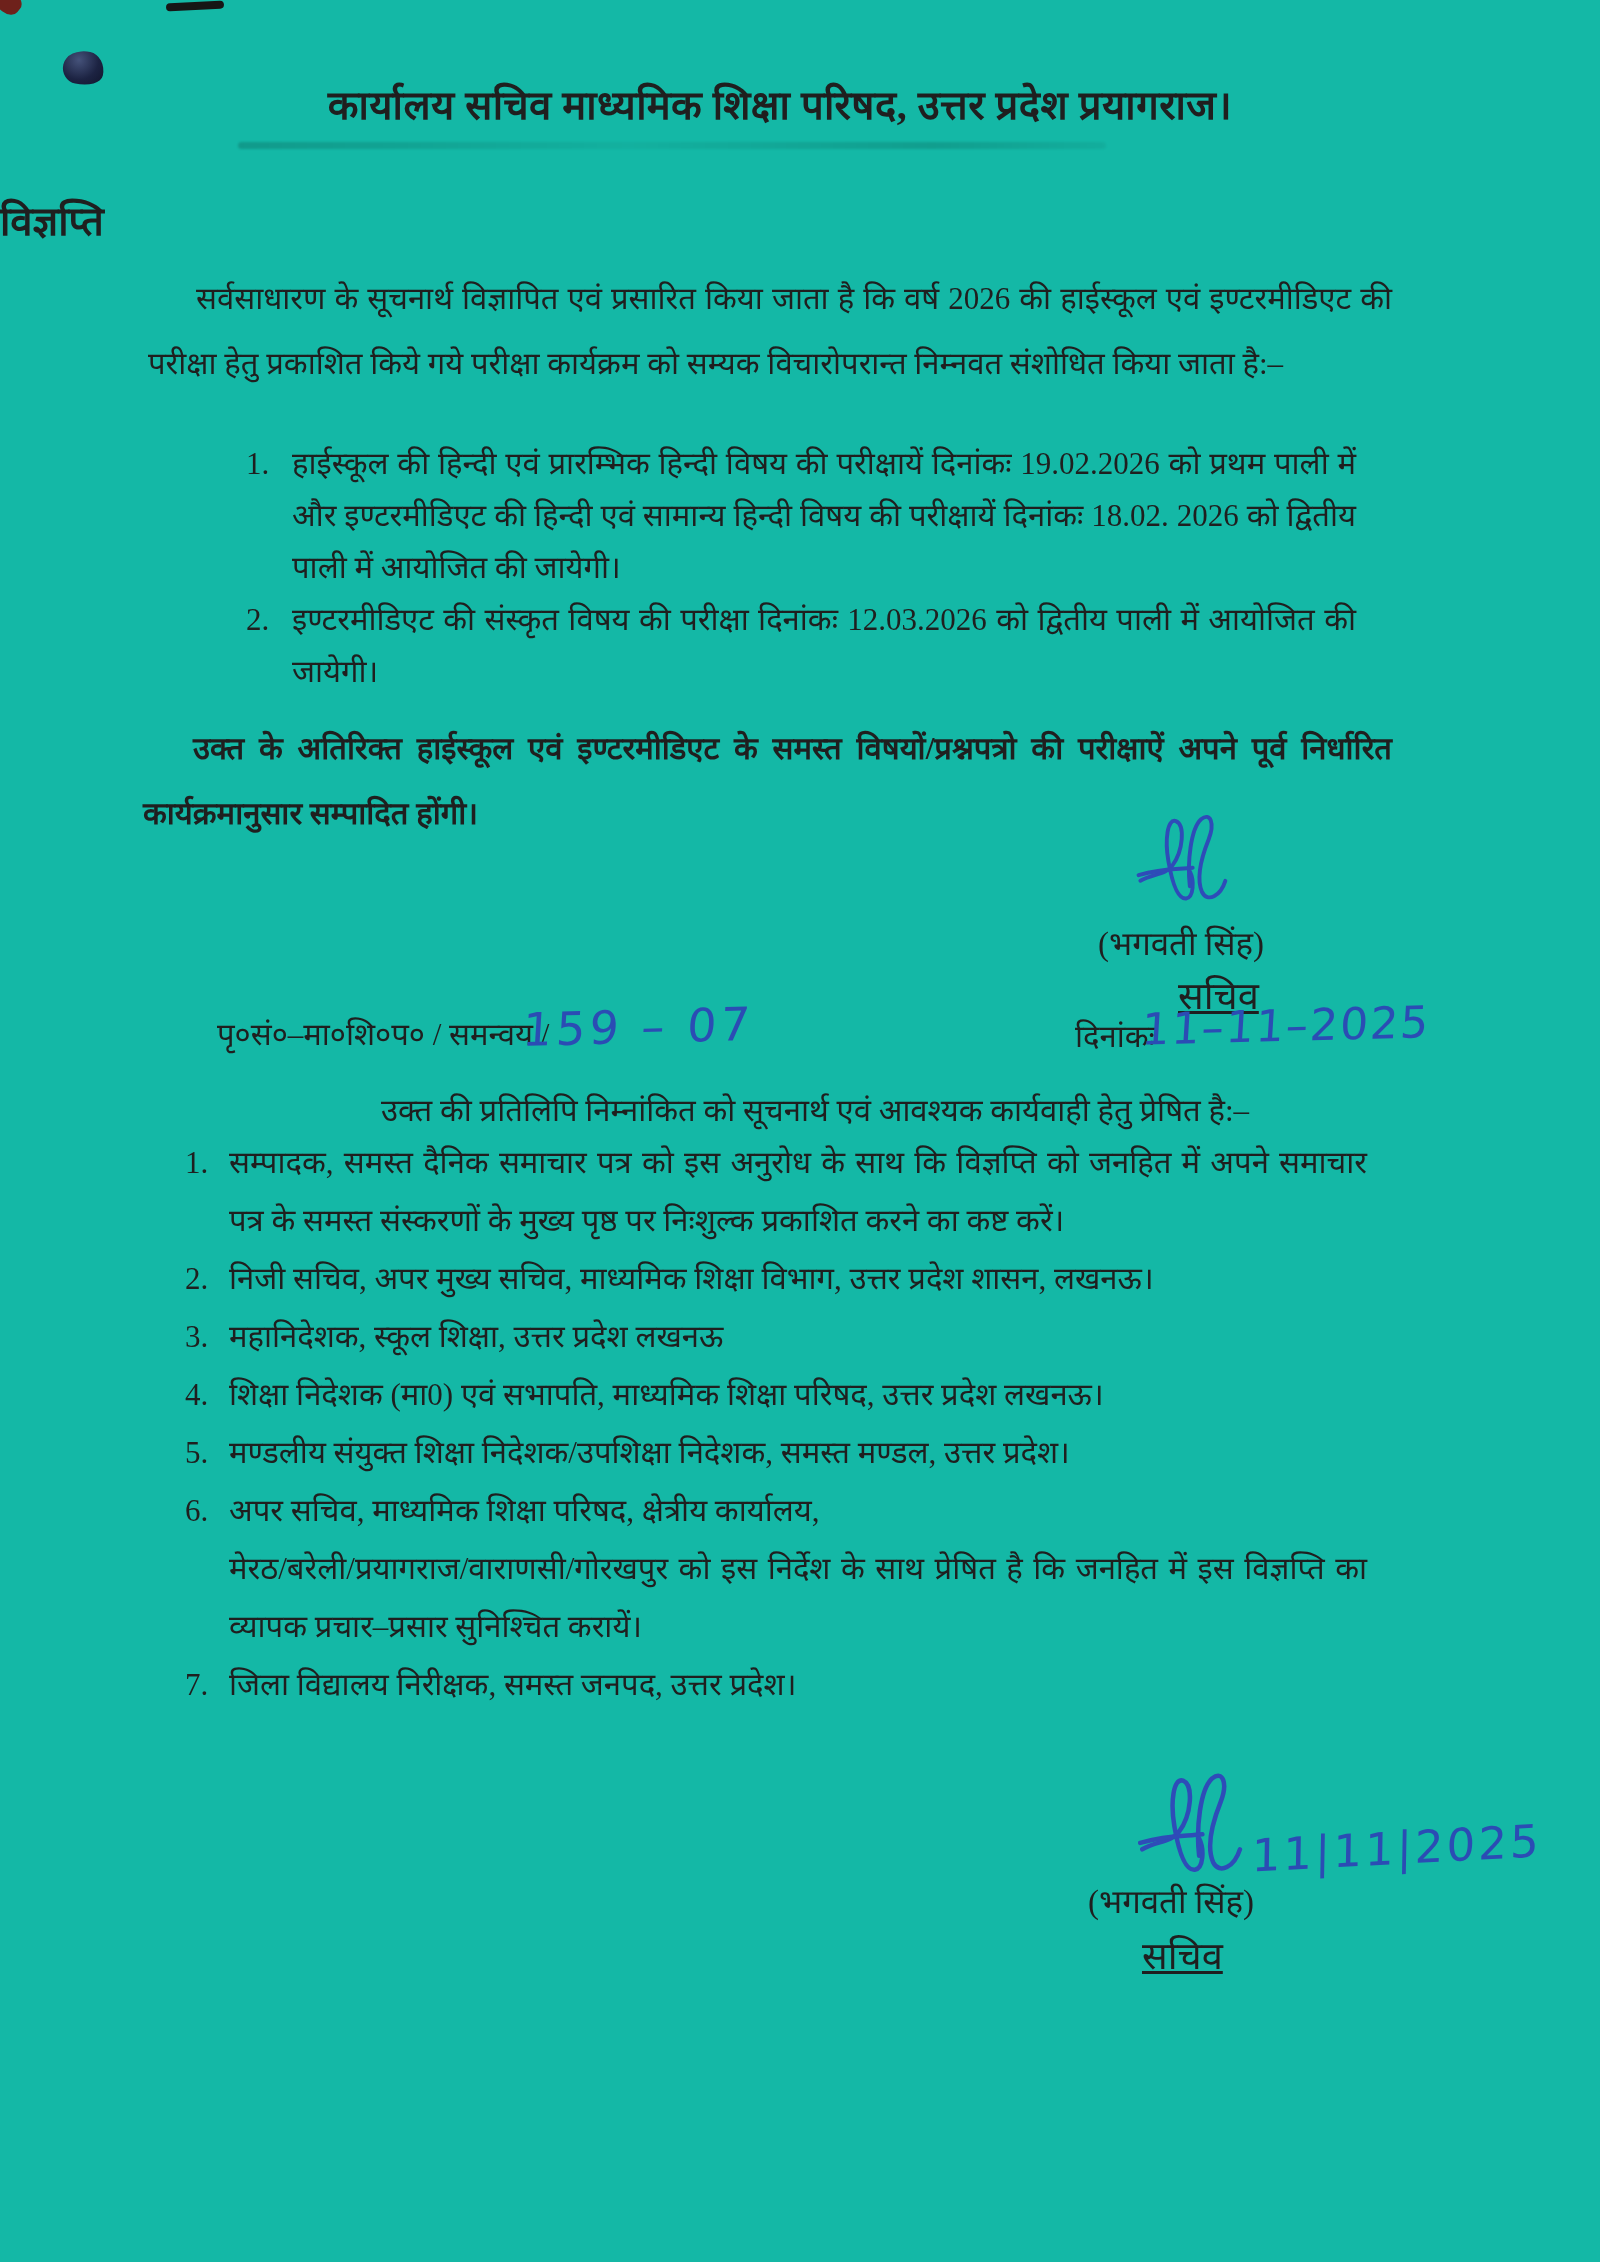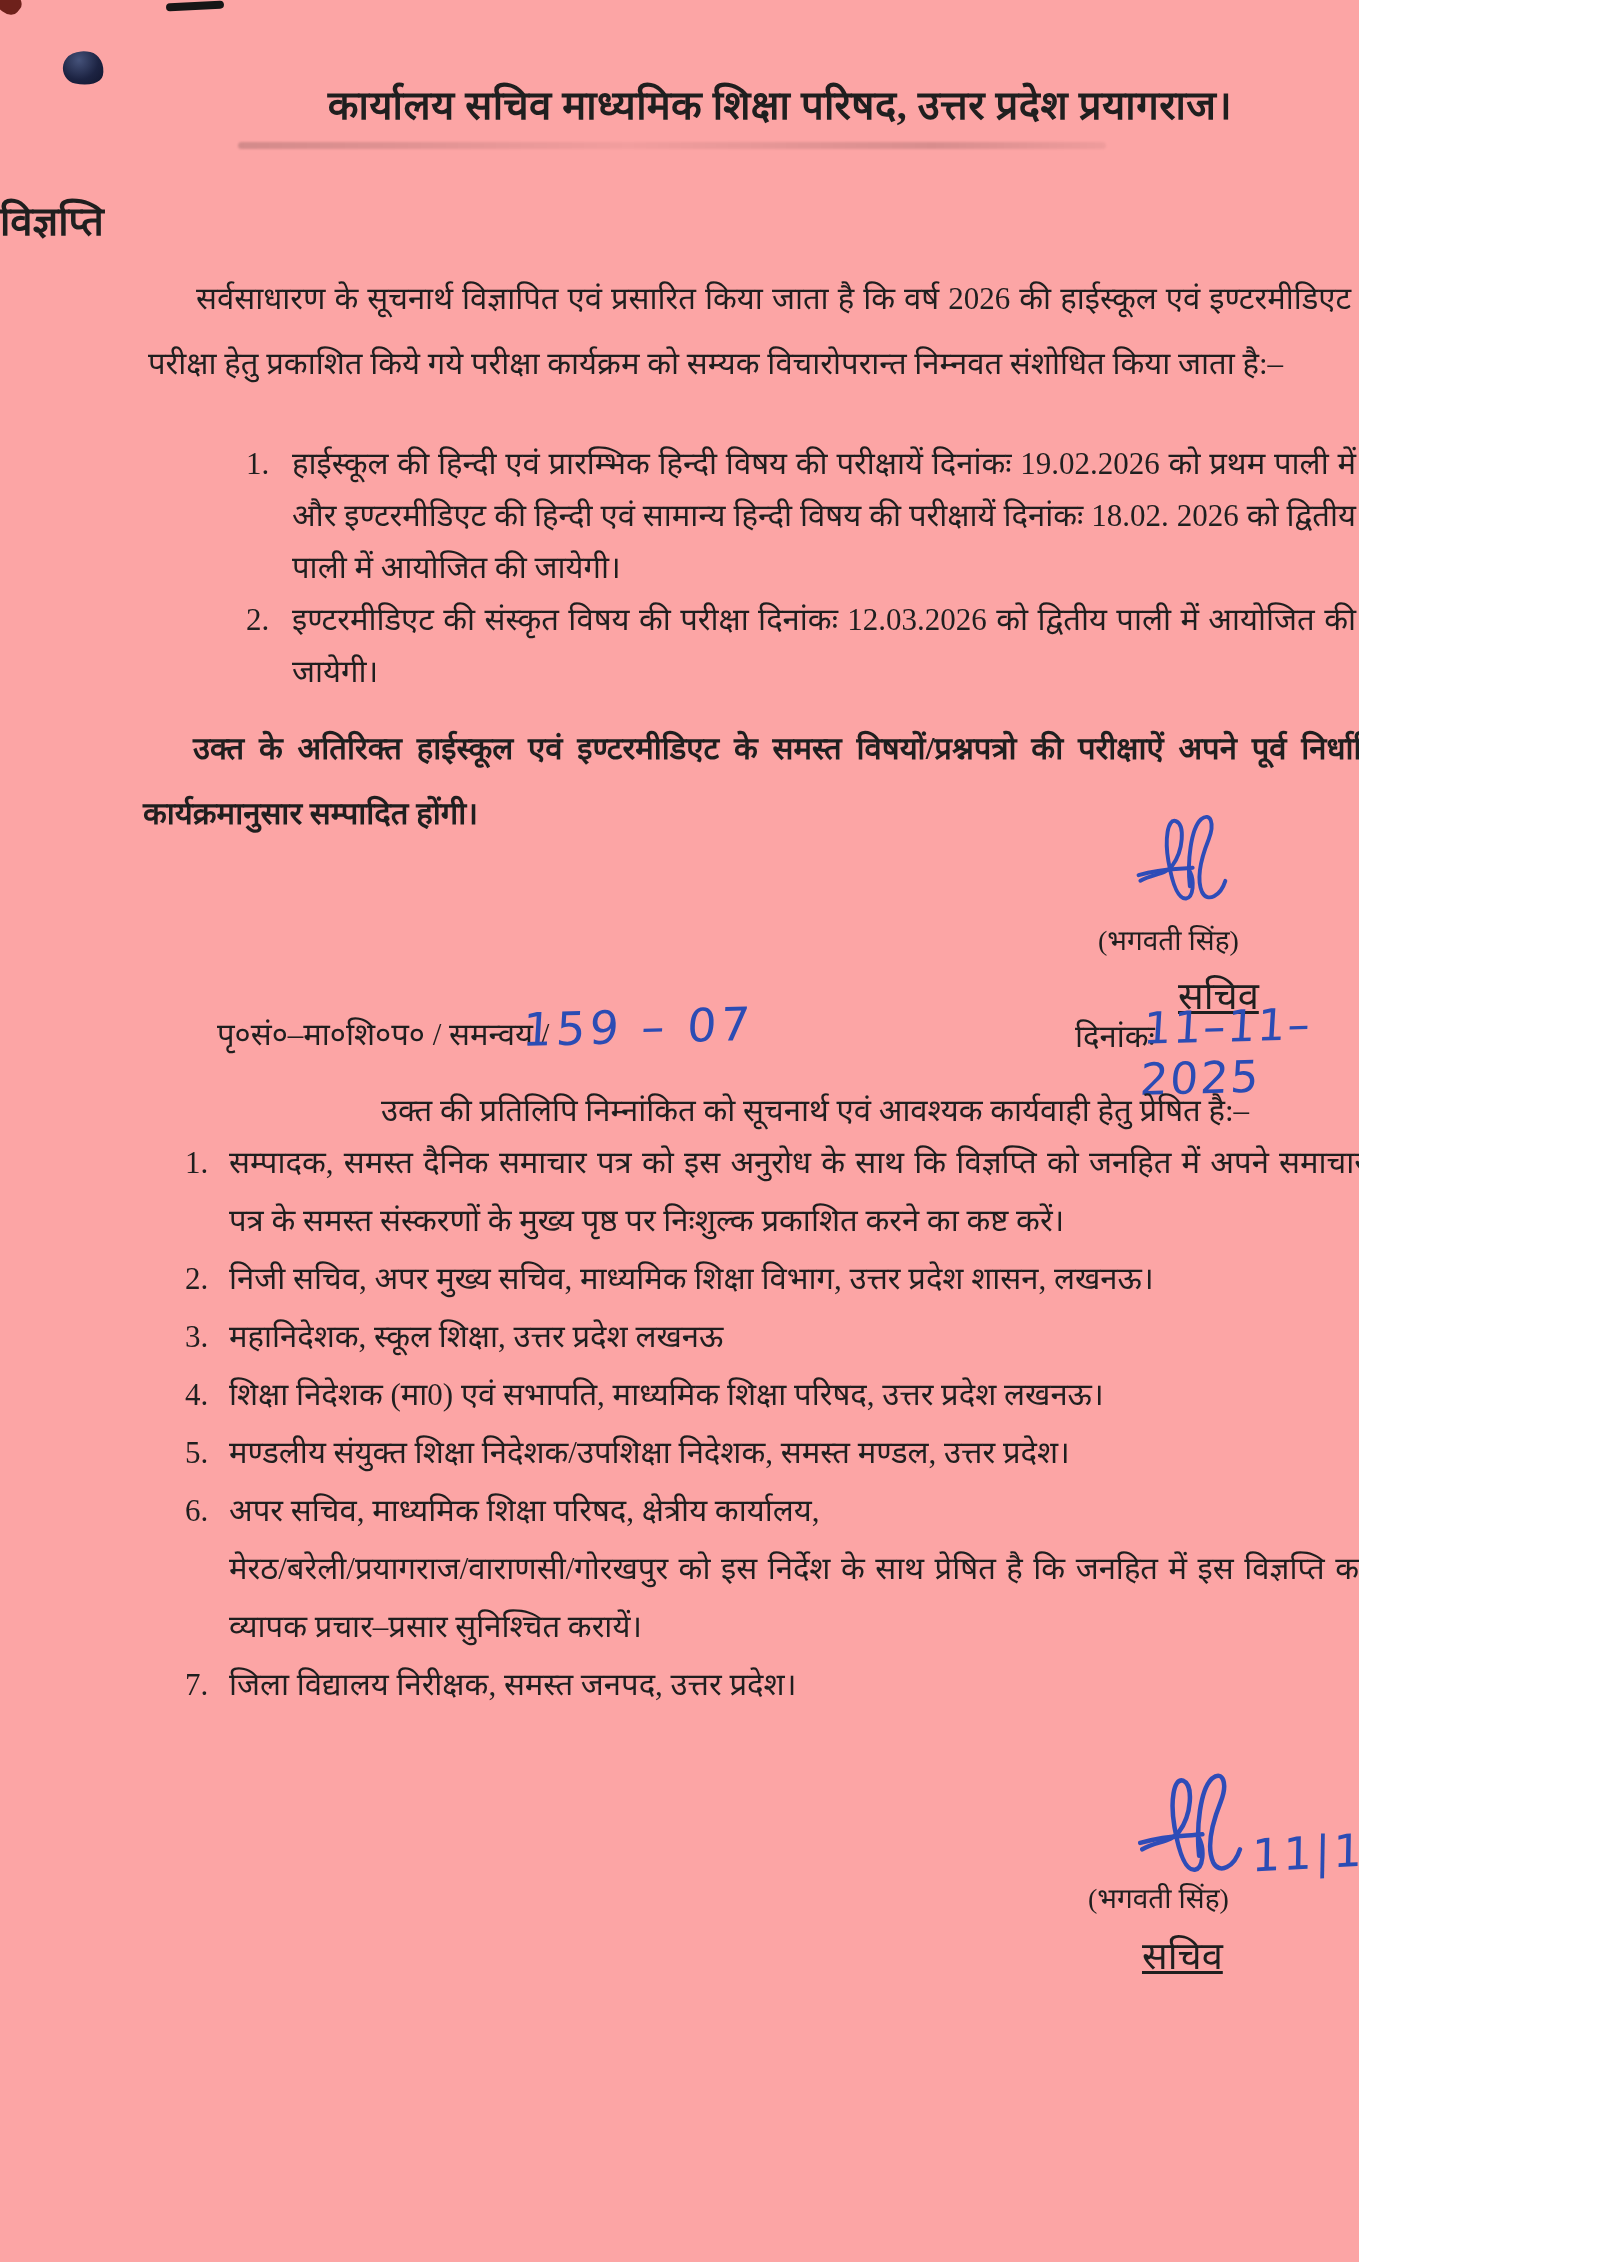--- a/index.html
+++ b/index.html
@@ -1,19 +1,19 @@
 <!DOCTYPE html>
 <html lang="hi"><head>
 <meta charset="utf-8">
 <style>
   html,body{margin:0;padding:0;background:#ffffff;}
   .page{
     position:relative;
-    width:1359px;height:2262px;
-    background:#fca5a5;
+    width:1600px;height:2262px;
+    background:#14b8a6;
     font-family:"Liberation Serif","DejaVu Serif",serif;
     color:#1f1f1f;
     overflow:hidden;
   }
   
   .artifact{position:absolute;}
   .corner{left:-8px;top:-10px;width:30px;height:22px;background:#6e211b;transform:rotate(38deg);border-radius:40%;}
   .streak{left:166px;top:2px;width:58px;height:8px;background:#161616;border-radius:4px;transform:rotate(-3deg);}
   .blob{left:63px;top:51px;width:41px;height:34px;
         background:radial-gradient(circle at 35% 30%,#45527a 0%,#1c2342 55%,#10142b 100%);
@@ -49,21 +49,21 @@
     transform:skewX(-5deg) rotate(-1.5deg);
     font-weight:500;
   }
   .ref-prefix{position:absolute;top:1012px;left:177px;font-size:31px;margin-left:40px;}
   .ref-number{top:1000px;left:523px;font-size:46px;letter-spacing:4px;}
   .date-label{position:absolute;top:1014px;left:1055px;font-size:31px;margin-left:20px;}
   .ref-date{top:1000px;left:1142px;font-size:44px;letter-spacing:2px;}
   .sig{position:absolute;}
   .sig1{left:1132px;top:808px;width:112px;height:112px;}
   .sig2{left:1138px;top:1760px;width:118px;height:140px;}
-  .sig-name{position:absolute;font-size:28px;}
+  .sig-name{position:absolute;font-size:33px;}
   .sig1-name{top:920px;left:1098px;}
   .sig1-desig{top:968px;left:1178px;}
   .sig2-date{top:1822px;left:1252px;font-size:45px;letter-spacing:3px;transform:skewX(-4deg) rotate(-3deg);}
   .sig2-name{top:1878px;left:1088px;}
   .sig2-desig{top:1928px;left:1142px;}
   .sig-desig{position:absolute;font-size:38px;text-decoration:underline;}
 </style>
 </head>
 <body>
 

